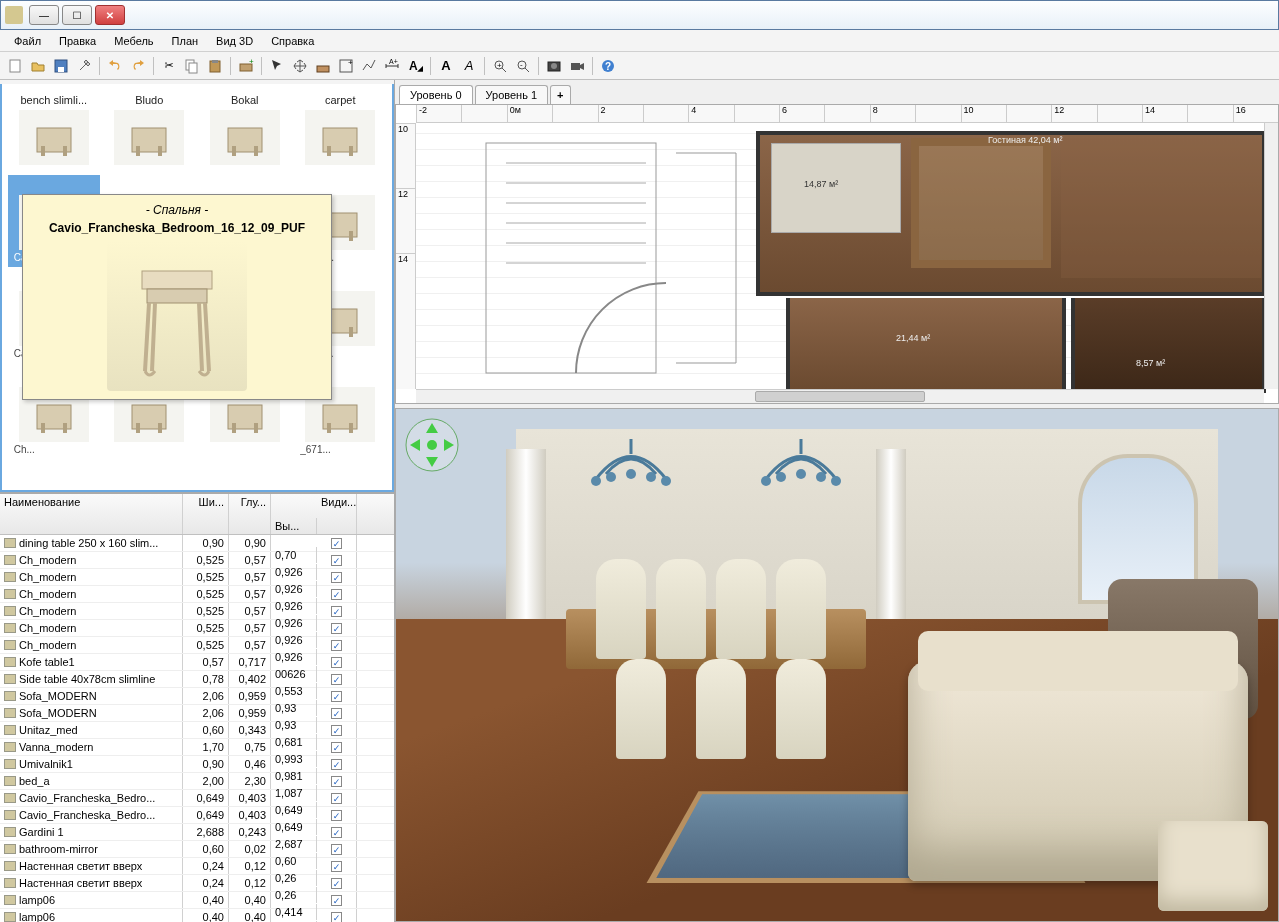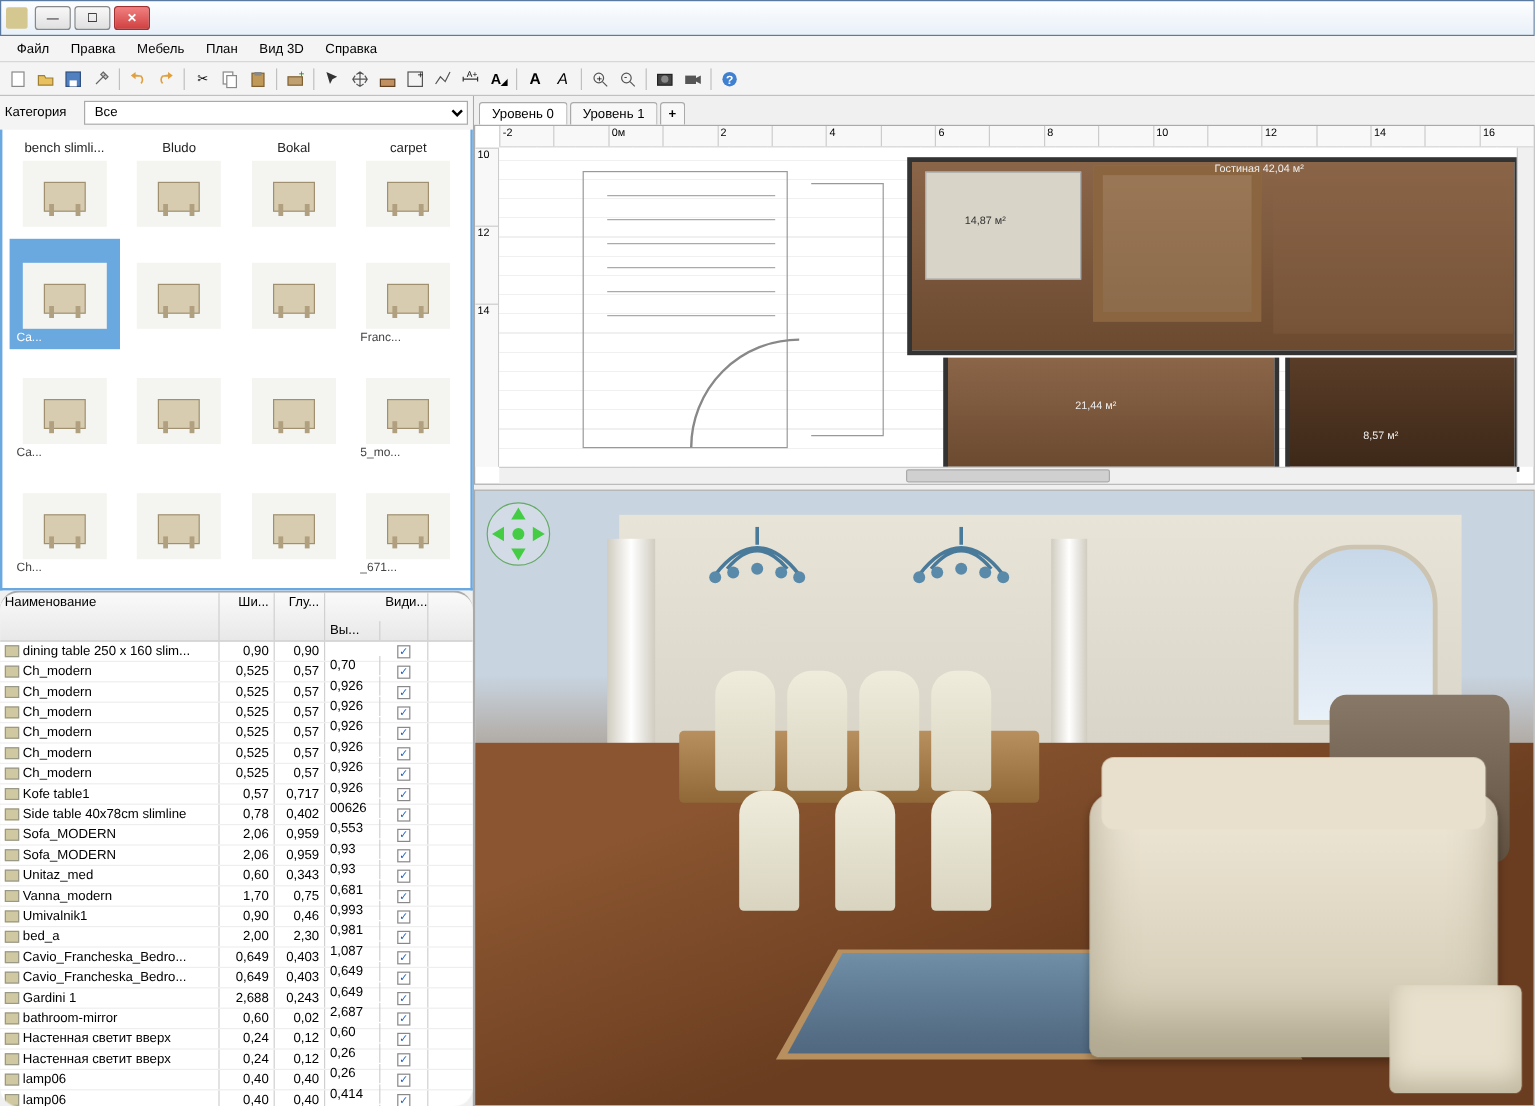--- a/index.html
+++ b/index.html
@@ -35,21 +35,21 @@
 .cat-item .thumb { width: 70px; height: 55px; background: #f4f4f0; display: flex; align-items: center; justify-content: center; margin: 2px 0; }
 .cat-item.selected { background: #6aa8e0; }
 .cat-item.selected .name, .cat-item.selected .sub { color: #fff; }
 .cat-item .sub { font-size: 10px; color: #444; width: 80px; overflow: hidden; white-space: nowrap; }
 
 .tooltip { position: absolute; left: 20px; top: 110px; width: 310px; background: #fdf7d0; border: 1px solid #888; padding: 8px; text-align: center; z-index: 10; box-shadow: 2px 2px 4px rgba(0,0,0,.2); }
 .tooltip .cat { font-style: italic; font-size: 12px; margin-bottom: 4px; }
 .tooltip .ttname { font-weight: bold; font-size: 12px; margin-bottom: 6px; }
 .tooltip .ttimg { width: 140px; height: 150px; margin: 0 auto; background: linear-gradient(#fdf7d0, #e8e2c0); border-radius: 4px; position: relative; }
 
-.furniture-table { height: 430px; border-top: 2px solid #aaa; overflow: auto; background: #fff; border-radius: 16px; }
+.furniture-table { height: 430px; border-top: 2px solid #aaa; overflow: auto; background: #fff; }
 .ft-head { display: flex; background: linear-gradient(#fafafa,#e8e8e8); border-bottom: 1px solid #c0c0c0; position: sticky; top: 0; }
 .ft-head div, .ft-row div { border-right: 1px solid #d0d0d0; padding: 2px 4px; overflow: hidden; white-space: nowrap; }
 .fc-name { width: 183px; } .fc-w { width: 46px; text-align: right; } .fc-d { width: 42px; text-align: right; } .fc-h { width: 46px; text-align: left; margin-top: 24px; } .fc-v { width: 40px; text-align: center; }
 .ft-row { display: flex; border-bottom: 1px solid #eee; height: 17px; align-items: center; font-size: 11px; }
 .ft-row .fc-name { display: flex; align-items: center; gap: 3px; }
 .micon { width: 12px; height: 10px; background: #d0c8a0; border: 1px solid #998; flex-shrink: 0; }
 .chk { width: 11px; height: 11px; border: 1px solid #888; background: #fff; display: inline-flex; align-items: center; justify-content: center; color: #2060c0; font-size: 9px; }
 
 .plan-tabs { height: 24px; display: flex; align-items: flex-end; padding: 0 4px; background: #f0f0f0; gap: 2px; }
 .plan-tab { padding: 3px 10px; background: #f8f8f8; border: 1px solid #aaa; border-bottom: none; border-radius: 3px 3px 0 0; font-size: 11px; }
@@ -241,24 +241,20 @@
         <circle cx="8" cy="8" r="6" fill="#4080d0"></circle>
         <text x="5" y="12" fill="#fff" font-size="10" font-weight="bold">?</text>
       </svg>
     </div>
 </div>
 
 <div class="main">
 
   <div class="left-panels">
     <div class="catalog-filters">
-      <div class="filter-row">
-        <label>Категория</label>
-        <select><option>Все</option></select>
-      </div>
     </div>
 
     <div class="catalog">
       <div class="catalog-grid" id="catalog-grid">
           <div class="cat-item">
             <div class="name">bench slimli...</div>
             <div class="thumb">
               <svg width="50" height="40">
                 <rect x="8" y="10" width="34" height="24" fill="#d8ccb0" stroke="#a09070"></rect>
                 <rect x="12" y="28" width="4" height="10" fill="#b0a080"></rect>
@@ -427,20 +423,32 @@
               <svg width="50" height="40">
                 <rect x="8" y="10" width="34" height="24" fill="#d8ccb0" stroke="#a09070"></rect>
                 <rect x="12" y="28" width="4" height="10" fill="#b0a080"></rect>
                 <rect x="34" y="28" width="4" height="10" fill="#b0a080"></rect>
               </svg>
             </div>
             <div class="sub">_671...</div>
           </div>
         </div>
 
+      <div class="tooltip">
+        <div class="cat">- Спальня -</div>
+        <div class="ttname">Cavio_Francheska_Bedroom_16_12_09_PUF</div>
+        <div class="ttimg">
+          <svg viewBox="0 0 140 150" style="position:absolute;inset:0">
+            <rect x="35" y="30" width="70" height="18" fill="#e8dcc0" stroke="#b0a080"></rect>
+            <rect x="40" y="48" width="60" height="14" fill="#d8ccb0" stroke="#a09070"></rect>
+            <path d="M42 62 L38 130 M98 62 L102 130 M48 62 L45 130 M92 62 L95 130" stroke="#c0b090" stroke-width="4" fill="none"></path>
+            <path d="M38 130 q4 8 10 0 M102 130 q-4 8 -10 0" stroke="#c0b090" stroke-width="3" fill="none"></path>
+          </svg>
+        </div>
+      </div>
     </div>
 
     <div class="furniture-table">
       <div class="ft-head">
         <div class="fc-name">Наименование</div>
         <div class="fc-w">Ши...</div>
         <div class="fc-d">Глу...</div>
         <div class="fc-h">Вы...</div>
         <div class="fc-v">Види...</div>
       </div>
@@ -713,21 +721,21 @@
           <span>12</span>
           <span>14</span>
         </div>
       <div class="plan-canvas">
         <div class="floor-block" style="left:340px;top:8px;width:510px;height:165px;"></div>
         <div class="floor-block" style="left:370px;top:175px;width:280px;height:95px;border-top:none"></div>
         <div class="floor-block" style="left:655px;top:175px;width:195px;height:95px;border-top:none;background:linear-gradient(#5a3d28,#3d2818)"></div>
         <div style="position:absolute;left:355px;top:20px;width:130px;height:90px;background:#d8d4c8;border:1px solid #aaa"></div>
         <div style="position:absolute;left:495px;top:15px;width:140px;height:130px;background:rgba(180,150,110,.4);border:8px solid #8a6540"></div>
         <div style="position:absolute;left:645px;top:15px;width:200px;height:140px;background:rgba(140,100,70,.3)"></div>
-        <div class="room-label" style="left:596px;top:12px">Гостиная
+        <div class="room-label" style="left:572px;top:12px">Гостиная
 42,04 м²</div>
         <div class="room-label" style="left:388px;top:56px;color:#333">14,87 м²</div>
         <div class="room-label" style="left:480px;top:210px">21,44 м²</div>
         <div class="room-label" style="left:720px;top:235px">8,57 м²</div>
         <svg style="position:absolute;left:60px;top:10px;width:280px;height:250px">
           <rect x="10" y="10" width="170" height="230" fill="none" stroke="#999"></rect>
           <path d="M30 30 L170 30 M30 50 L170 50 M30 70 L170 70 M30 90 L170 90 M30 110 L170 110 M30 130 L170 130" stroke="#aaa"></path>
           <path d="M100 240 A 90 90 0 0 1 190 150" fill="none" stroke="#888" stroke-width="2"></path>
           <path d="M200 20 L260 20 L260 230 L200 230" fill="none" stroke="#999"></path>
         </svg>

